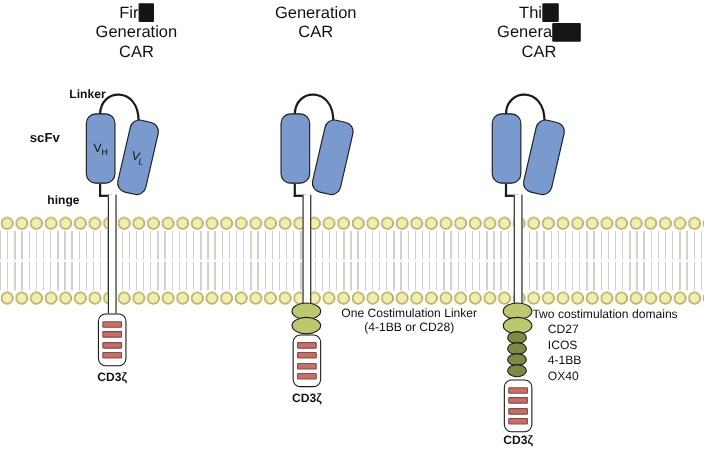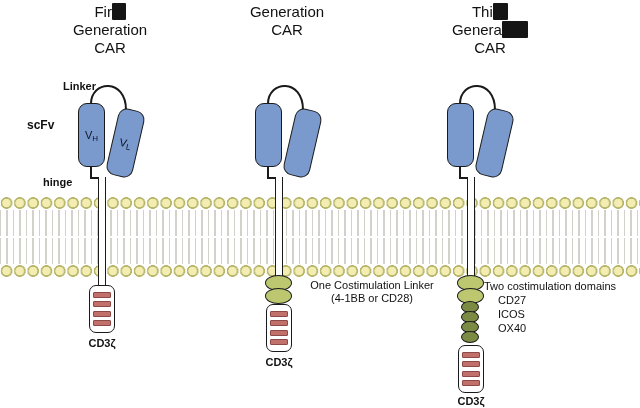--- a/index.html
+++ b/index.html
@@ -69,21 +69,21 @@
 </head>
 <body>
 
 <div class="canvas">
 
   <div class="heads" style="top:196px"></div>
   <div class="tails" style="top:210px;height:26px"></div>
   <div class="tails" style="top:238px;height:26px"></div>
   <div class="heads" style="top:264px"></div>
 
-  <div class="title" style="left:50px;top:3px">
+  <div class="title" style="left:64px;top:3px">
     <div><span>Fir</span><span class="hl">st</span></div>
     <div>Generation</div>
     <div>CAR</div>
   </div>
 
   <div class="title" style="left:227px;top:3px">
     <div>Generation</div>
     <div>CAR</div>
   </div>
 
@@ -165,16 +165,17 @@
     <div class="stripe"></div>
     <div class="stripe"></div>
     <div class="stripe"></div>
   </div>
   <div class="lbl center" style="left:451px;top:395px;width:40px">CD3ζ</div>
 
   <div class="costim-note" style="left:484px;top:280px;width:150px">
     <div>Two costimulation domains</div>
     <div class="mol">CD27</div>
     <div class="mol">ICOS</div>
+    <div class="mol">4-1BB</div>
     <div class="mol">OX40</div>
   </div>
 
 </div>
 
 </body></html>

